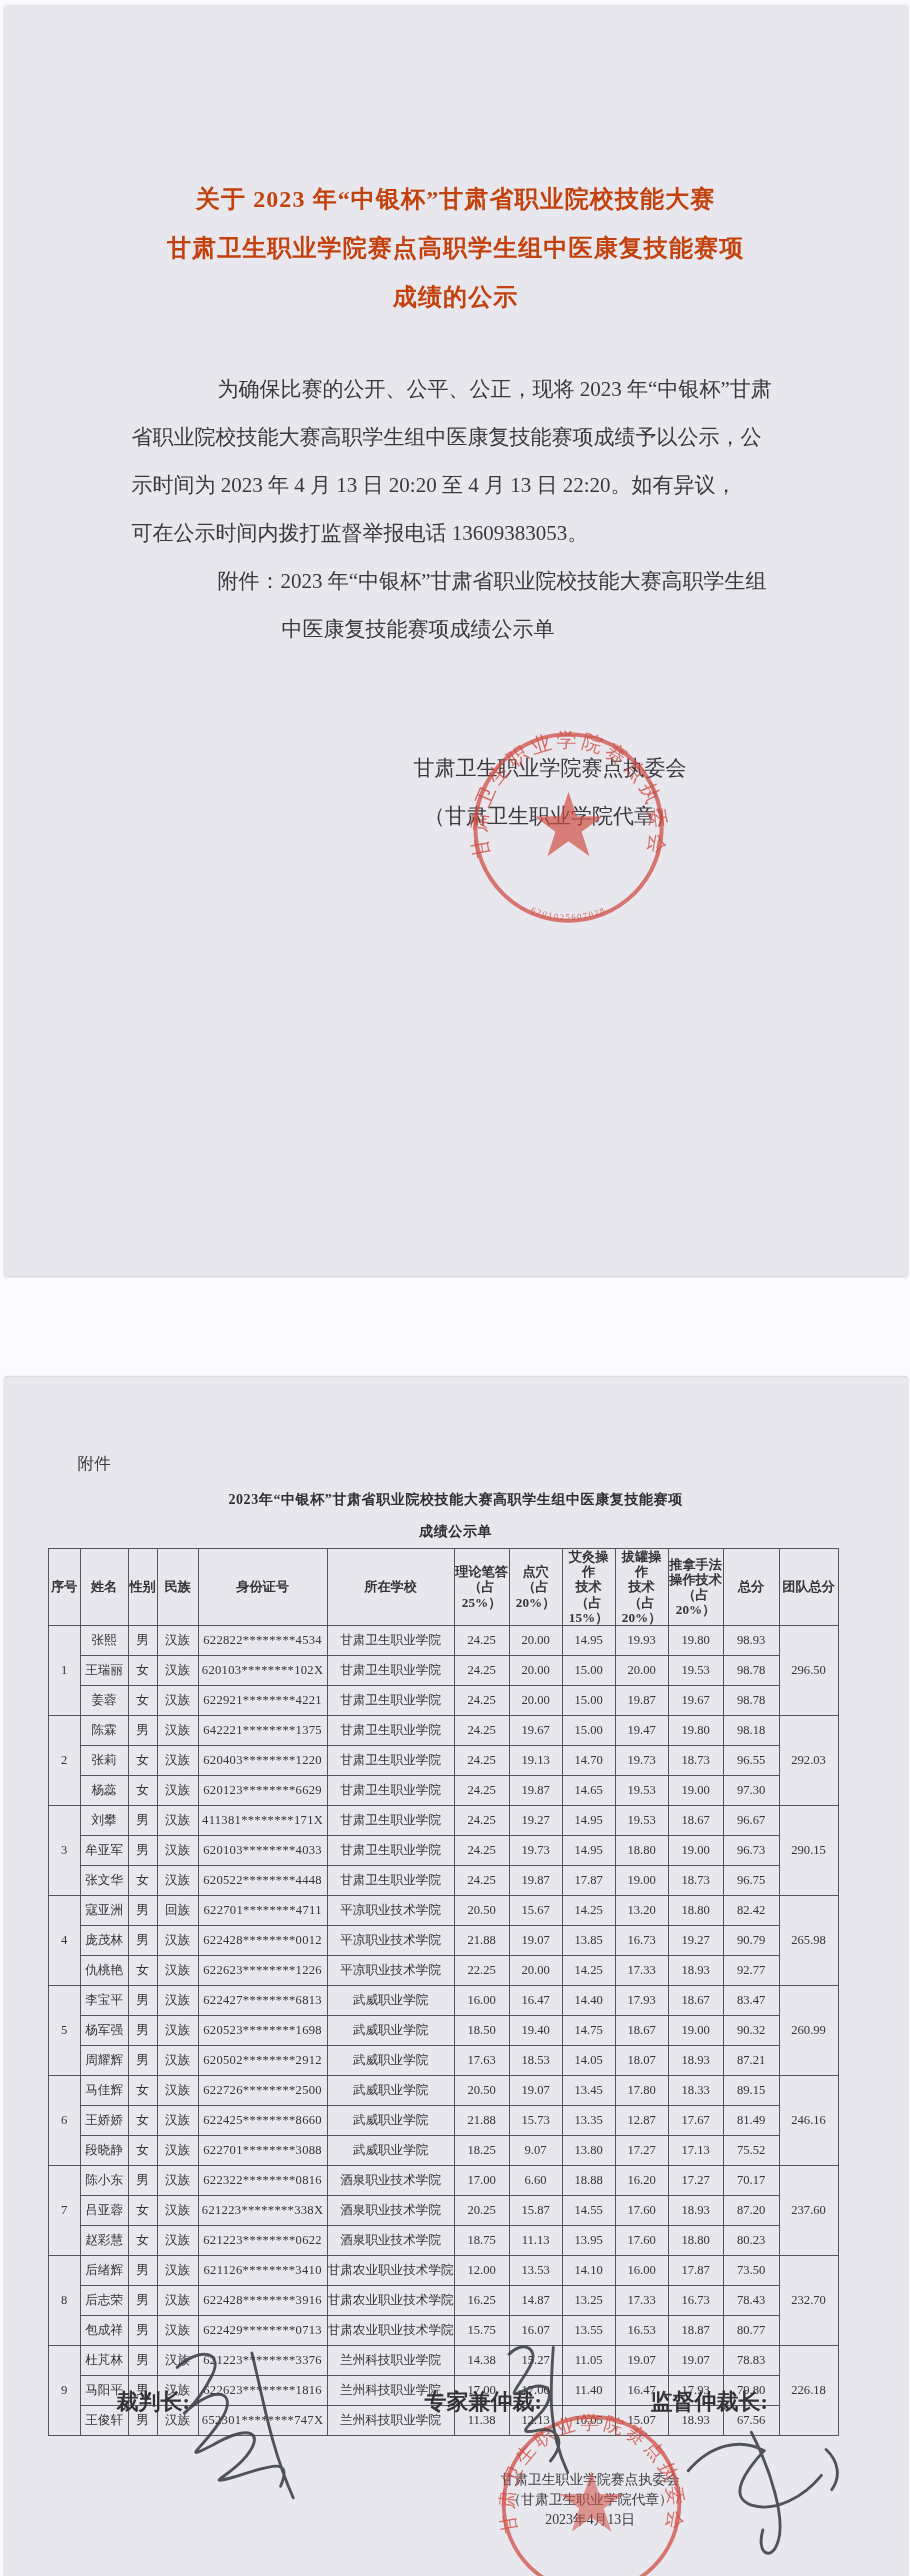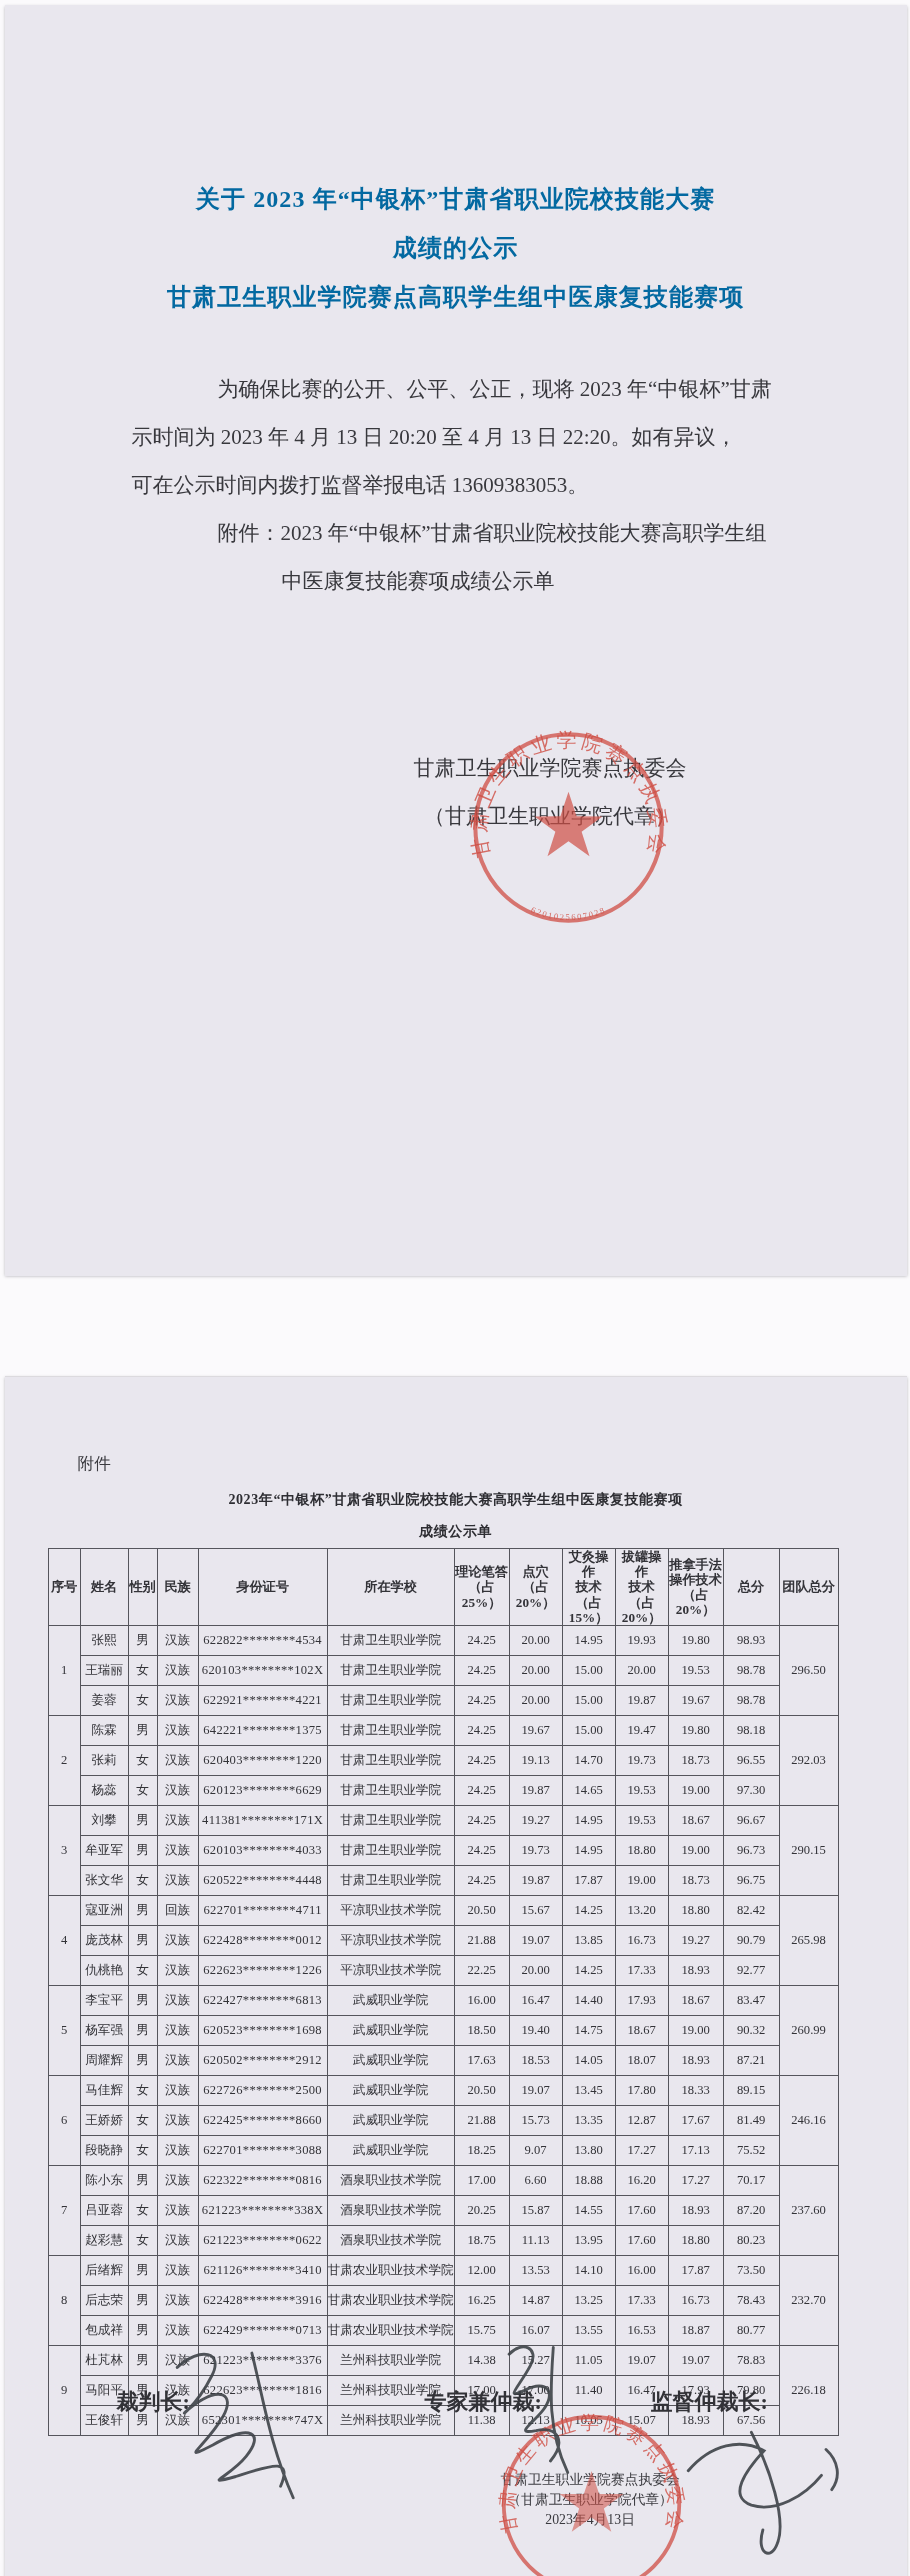--- a/index.html
+++ b/index.html
@@ -6,21 +6,21 @@
   .canvas{position:relative;width:911px;height:2576px;background:#fbfafc;overflow:hidden;
           font-family:"Liberation Serif","DejaVu Serif",serif;color:#3b3b40;}
   .page{position:absolute;left:4.6px;width:902px;background:#e9e7ee;
         box-shadow:0 0.6px 2.9px rgba(60,60,70,.35);}
   #page1{top:4.6px;height:1271px;}
   #page2{top:1376px;height:1272px;border-top:1.7px solid #dcdade;}
   .abs{position:absolute;}
 
   
   .p1-title{top:170px;left:0;width:100%;text-align:center;font-size:24px;line-height:49px;
-            font-weight:600;letter-spacing:1.1px;color:#0369a1;}
+            font-weight:600;letter-spacing:1.1px;color:#c2410c;}
   .p1-para{top:360px;left:91px;width:729px;font-size:21px;line-height:48px;color:#38383d;margin-left:36px;}
   .p1-sign{top:739px;left:356px;width:379px;text-align:center;font-size:21px;line-height:48px;color:#38383d;}
   .stamp{position:absolute;pointer-events:none;}
   #stamp1{left:460px;top:719px;}
 
   
   .p2-attach{top:76px;left:73px;font-size:16.6px;color:#3a3a3f;}
   .p2-title{top:107px;left:0;width:100%;text-align:center;font-size:14px;line-height:32px;
             font-weight:700;letter-spacing:0.6px;color:#2e2e33;}
   table.score{position:absolute;top:171px;left:43px;width:787px;border-collapse:collapse;
@@ -40,26 +40,27 @@
 </style>
 </head>
 <body>
 
 <div class="canvas">
 
   <div class="page" id="page1">
 
     <div class="abs p1-title">
       <div>关于 2023 年“中银杯”甘肃省职业院校技能大赛</div>
+      <div>甘肃卫生职业学院赛点高职学生组中医康复技能赛项</div>
       <div>成绩的公示</div>
-      <div>甘肃卫生职业学院赛点高职学生组中医康复技能赛项</div>
     </div>
 
     <div class="abs p1-para" id="p1-para">
         <div style="padding-left: 86px;">为确保比赛的公开、公平、公正，现将 2023 年“中银杯”甘肃</div>
+        <div>省职业院校技能大赛高职学生组中医康复技能赛项成绩予以公示，公</div>
         <div>示时间为 2023 年 4 月 13 日 20:20 至 4 月 13 日 22:20。如有异议，</div>
         <div>可在公示时间内拨打监督举报电话 13609383053。</div>
         <div style="padding-left: 86px;">附件：2023 年“中银杯”甘肃省职业院校技能大赛高职学生组</div>
         <div style="padding-left: 150px;">中医康复技能赛项成绩公示单</div>
       </div>
 
     <div class="abs p1-sign">
       <div>甘肃卫生职业学院赛点执委会</div>
       <div>（甘肃卫生职业学院代章）</div>
     </div>

